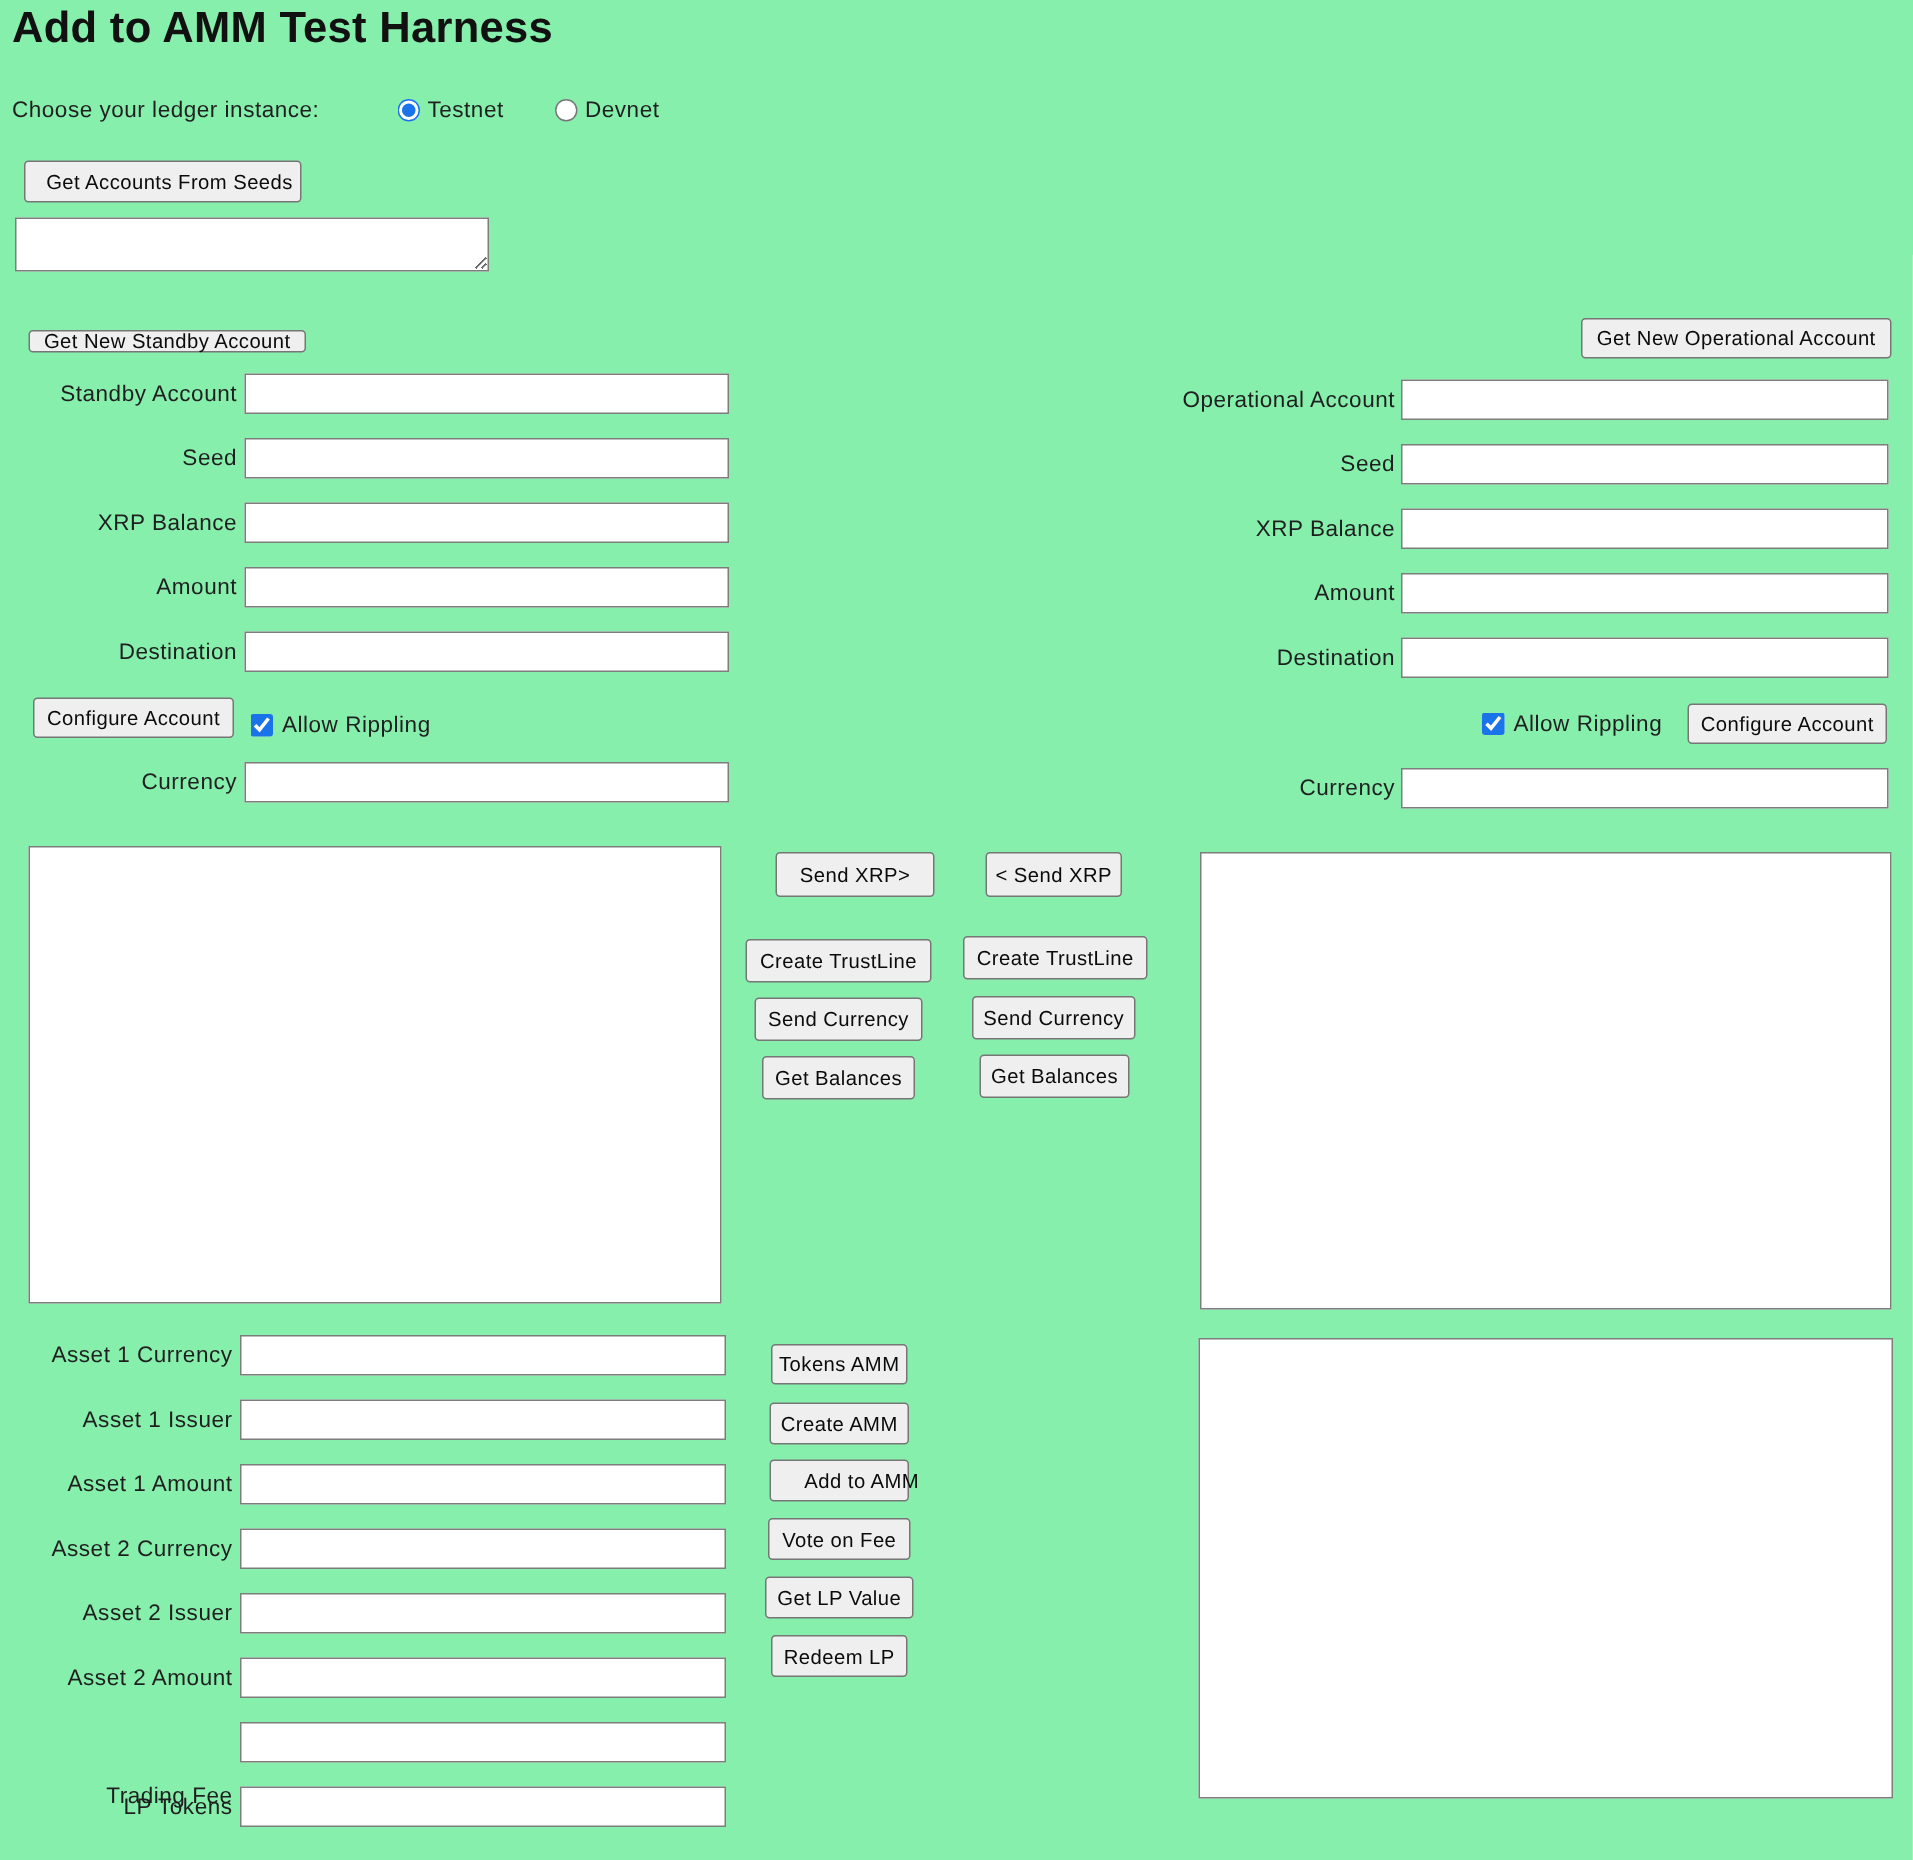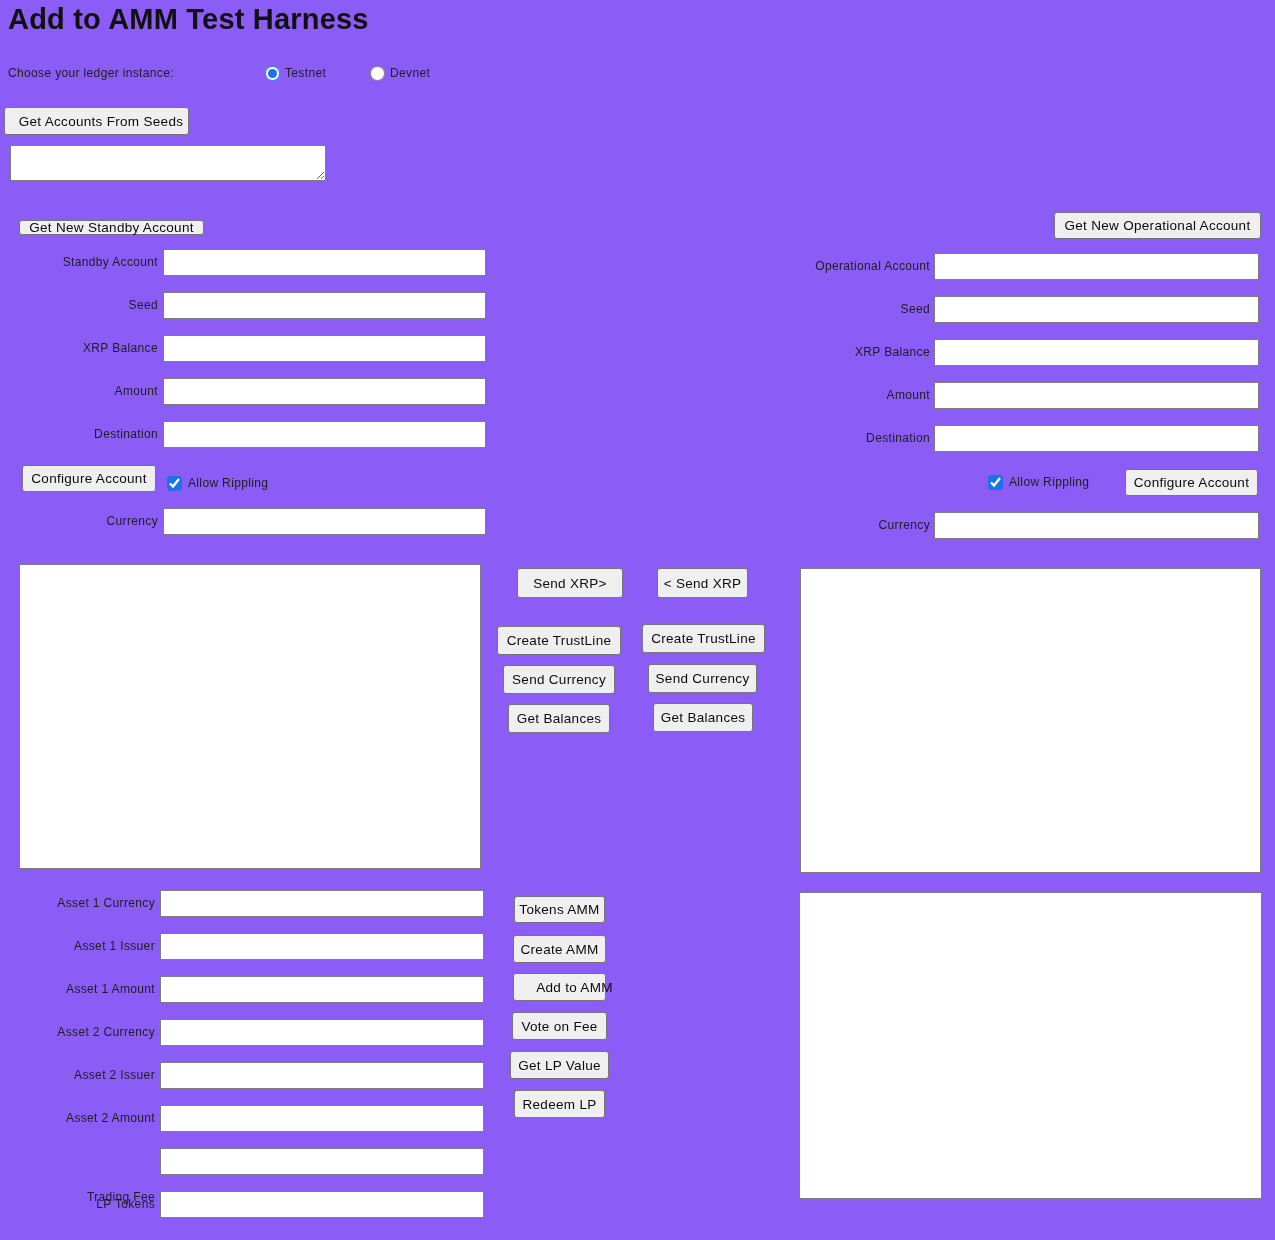--- a/index.html
+++ b/index.html
@@ -1,39 +1,39 @@
 <!DOCTYPE html>
 <html><head>
 <meta charset="utf-8">
 <style>
   html,body { margin:0; padding:0; }
   body { background:#fafafa; font-family:"Liberation Sans", sans-serif; }
-  .stage { position:relative; width:1275px; height:1240px; background:#8b5cf6; overflow:hidden; }
+  .stage { position:relative; width:1275px; height:1240px; background:#86efac; overflow:hidden; }
   .title { position:absolute; font-size:29px; font-weight:700; letter-spacing:.2px; color:#111; white-space:nowrap; }
-  .lbl { position:absolute; font-size:12px; letter-spacing:.35px; color:#1f1f1f; line-height:27px; white-space:nowrap; }
+  .lbl { position:absolute; font-size:15px; letter-spacing:.35px; color:#1f1f1f; line-height:27px; white-space:nowrap; }
   .inp { position:absolute; box-sizing:border-box; height:27px; border:1px solid #7d7d7d; background:#fff; border-radius:0; padding:2px 6px; font:14px "Liberation Sans",sans-serif; }
   .btn { position:absolute; box-sizing:border-box; display:flex; align-items:center; justify-content:center; background:#efefef; border:1px solid #767676; border-radius:3px; font-family:"Liberation Sans",sans-serif; font-size:13.5px; font-weight:500; letter-spacing:.3px; color:#0b0b0b; padding:0 6px; white-space:nowrap; cursor:default; }
   .ta { position:absolute; box-sizing:border-box; border:1px solid #7d7d7d; background:#fff; font:13px "DejaVu Sans Mono",monospace; padding:2px; }
   .noresize { resize:none; }
   input[type=checkbox], input[type=radio] { position:absolute; width:15px; height:15px; margin:0; accent-color:#1a73e8; }
 </style>
 </head>
 <body>
 
 <div class="stage">
 
   <div class="title" style="left:8px; top:3px;">Add to AMM Test Harness</div>
 
   <div class="lbl" style="left:8px; top:60px;">Choose your ledger instance:</div>
   <input type="radio" name="ledger" style="left: 265px; top: 66px;" checked="">
   <div class="lbl" style="left:285px; top:60px;">Testnet</div>
   <input type="radio" name="ledger" style="left: 370px; top: 66px;">
   <div class="lbl" style="left:390px; top:60px;">Devnet</div>
 
-  <button class="btn" style="left:4px; top:107px; width:185px; height:28px;padding-left:15px;">Get Accounts From Seeds</button>
+  <button class="btn" style="left:16px; top:107px; width:185px; height:28px;padding-left:15px;">Get Accounts From Seeds</button>
   <textarea class="ta" style="left: 10px; top: 145px; width: 316px; height: 36px;"></textarea>
 
   <button class="btn" style="left:19px; top:208px; width:185px; height:15px;margin-top:12px;">Get New Standby Account</button>
 
   <div class="lbl" style="right:1117px; top:249px;">Standby Account</div>
   <input class="inp" style="left: 163px; top: 249px; width: 323px;" value="">
   <div class="lbl" style="right:1117px; top:292px;">Seed</div>
   <input class="inp" style="left: 163px; top: 292px; width: 323px;" value="">
   <div class="lbl" style="right:1117px; top:335px;">XRP Balance</div>
   <input class="inp" style="left: 163px; top: 335px; width: 323px;" value="">

